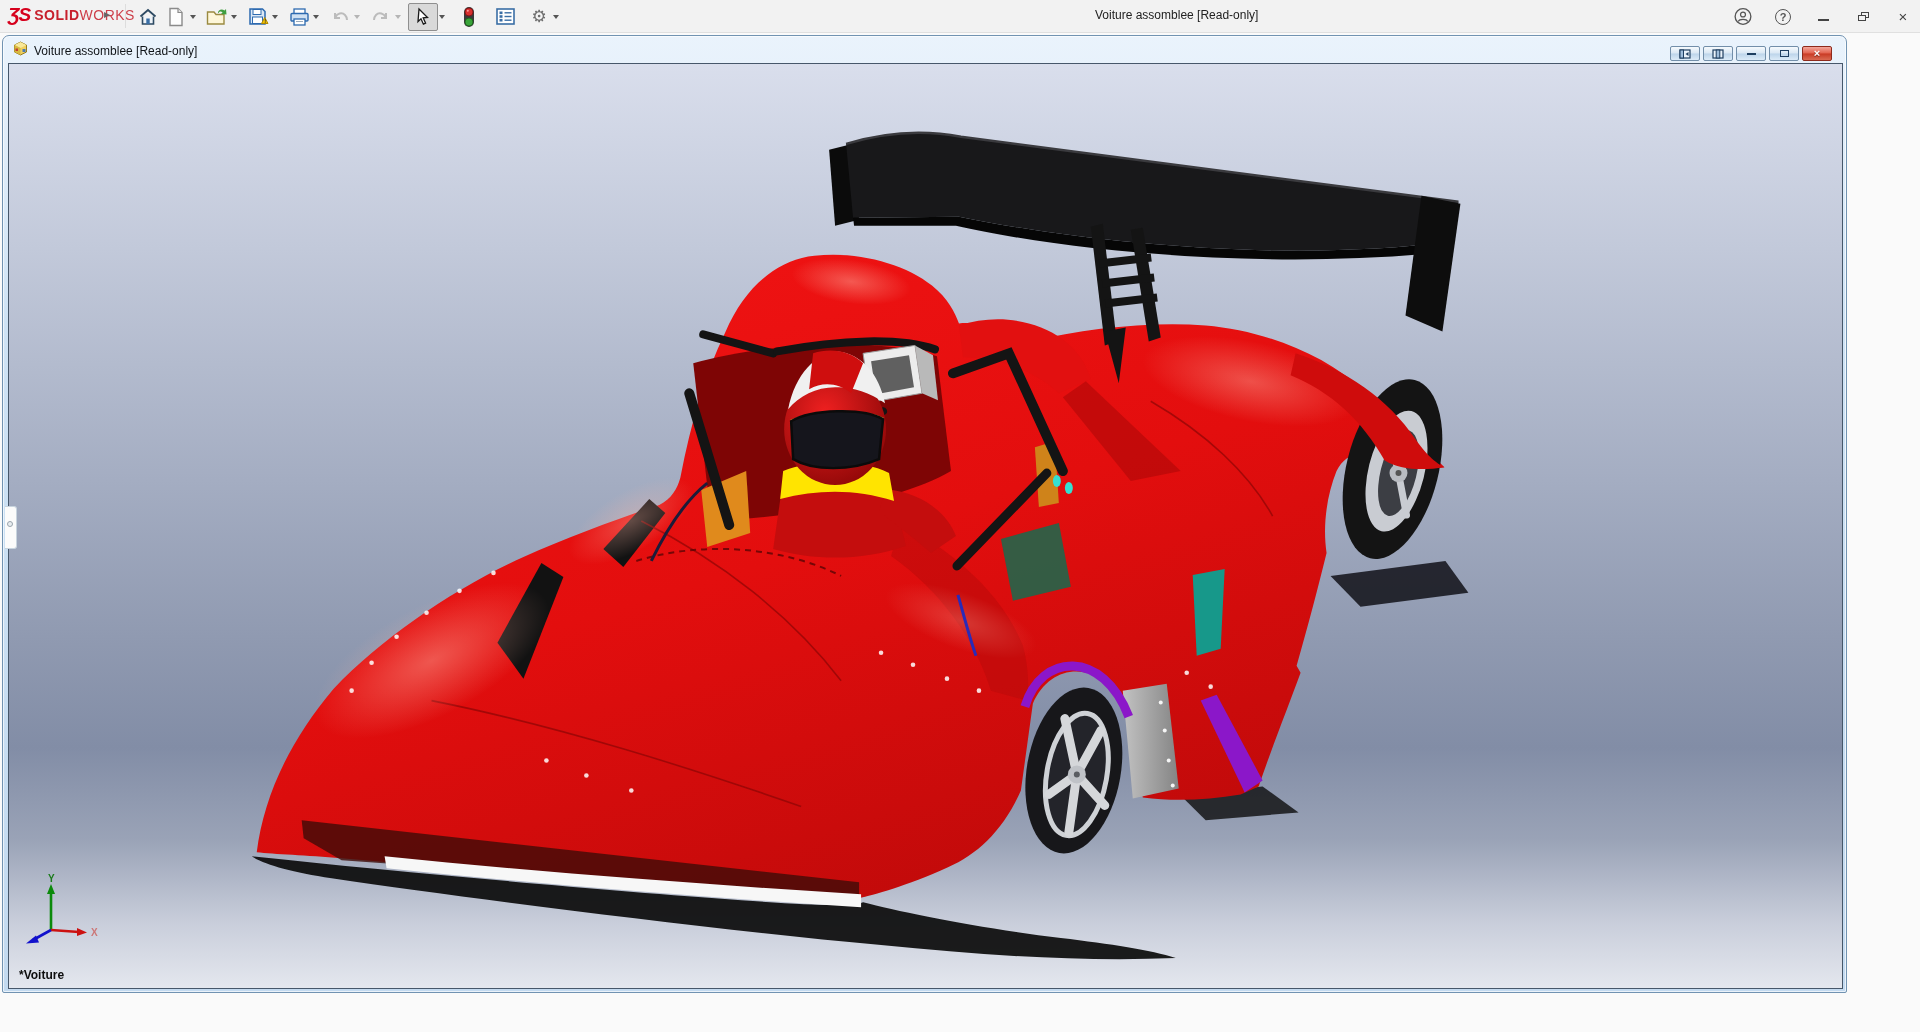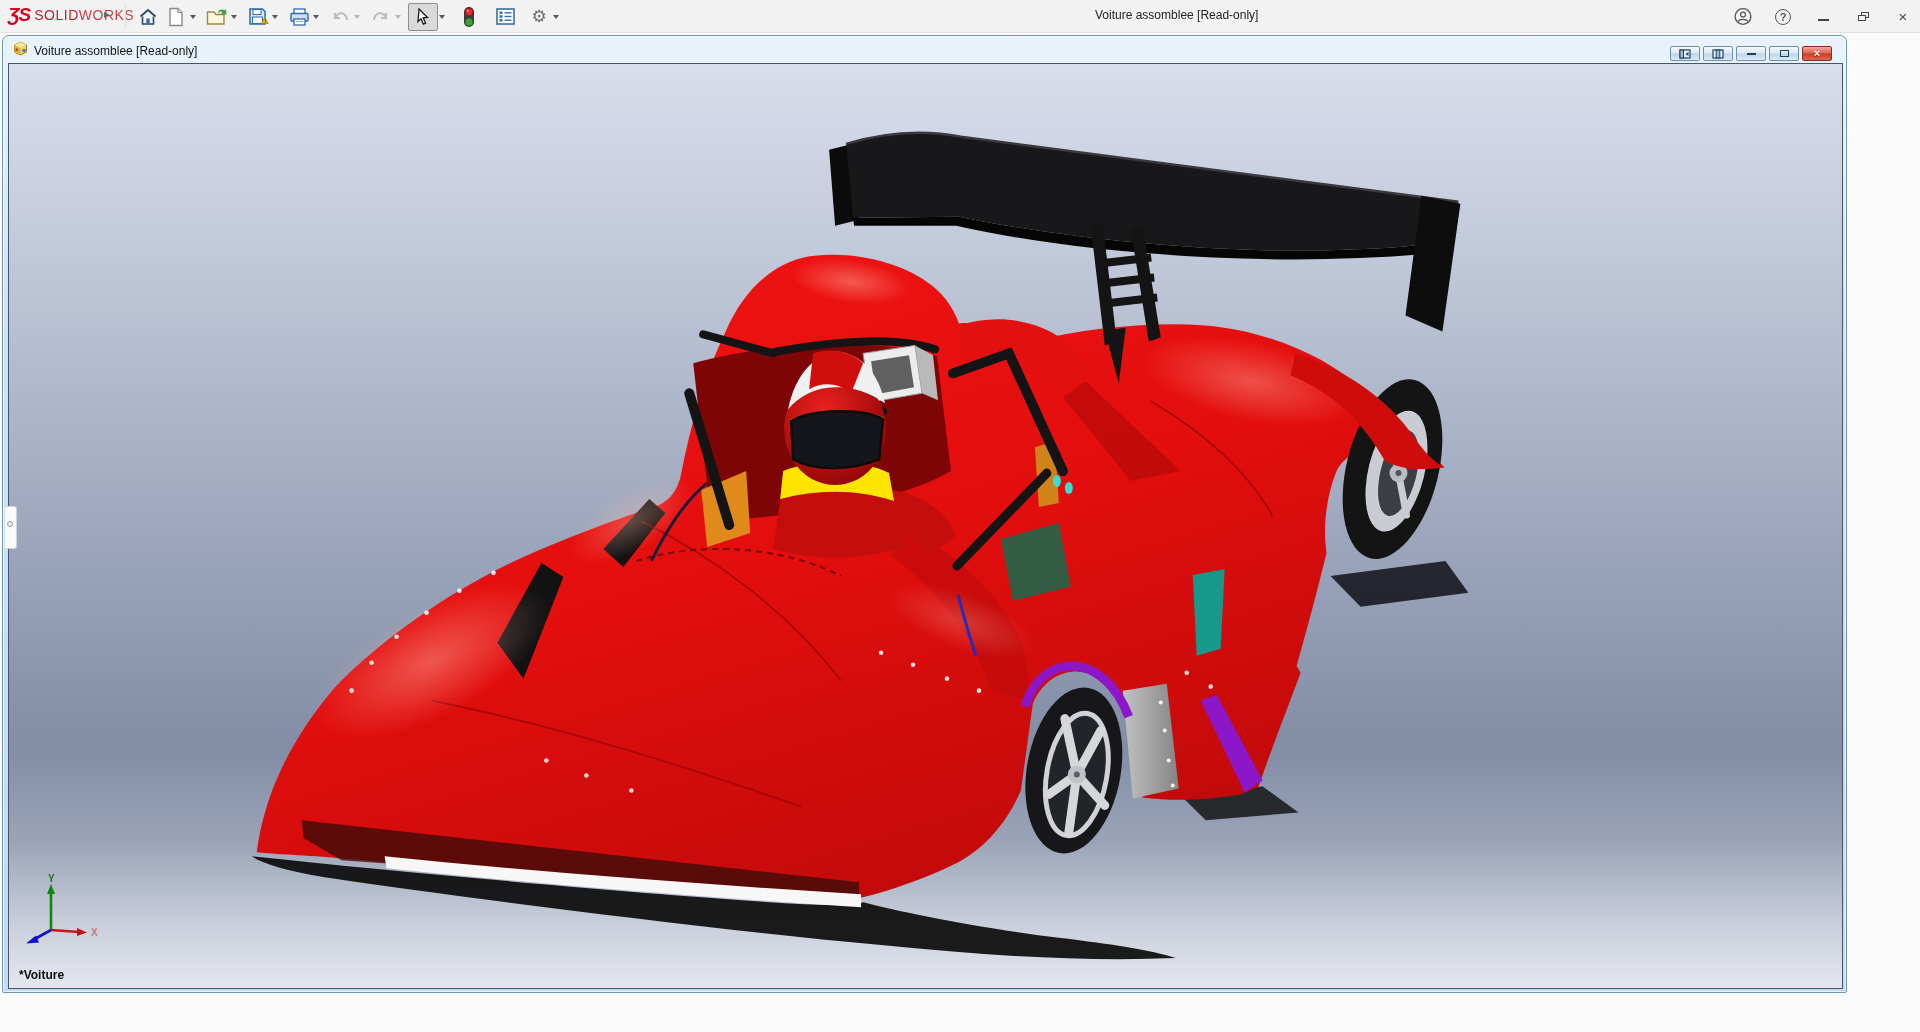--- a/index.html
+++ b/index.html
@@ -5,21 +5,21 @@
   * { margin:0; padding:0; box-sizing:border-box; }
   html,body { width:1920px; height:1032px; overflow:hidden;
     font-family:"Liberation Sans", sans-serif; background:#fafafa; }
 
   
   .app-titlebar { position:absolute; left:0; top:0; width:1920px; height:33px;
     background:#f2f2f2; border-bottom:1px solid #e0e0e0; }
   .brand { position:absolute; left:8px; top:4px; display:flex; align-items:center; }
   .brand-mark { font-style:italic; font-weight:bold; font-size:19px; color:#d6001c; letter-spacing:-1px; }
   .brand-name { margin-left:4px; font-size:14px; letter-spacing:.5px; color:#c7202c; }
-  .brand-bold { font-weight:normal;text-align:right; }
+  .brand-bold { font-weight:bold;text-align:right; }
   .brand-light { font-weight:normal; opacity:.85;text-align:center; }
   .flyout { position:absolute; left:104px; top:7px; font-size:12px; color:#666; }
   .tb-sep { position:absolute; left:125px; top:4px; width:1px; height:24px; background:#ddd; }
 
   .toolbar { position:absolute; left:134px; top:0; height:33px; display:flex; align-items:center; }
   .tb-btn { height:28px; display:flex; align-items:center; padding:0 3px; border-radius:2px; }
   .tb-btn.active { background:#d9d9d9; border:1px solid #8f8f8f; }
   .tb-icon { width:22px; height:22px; display:flex; align-items:center; justify-content:center; }
   .caret { width:0; height:0; border-left:3.5px solid transparent; border-right:3.5px solid transparent;
     border-top:4px solid #555; margin:0 4px 0 3px; }

